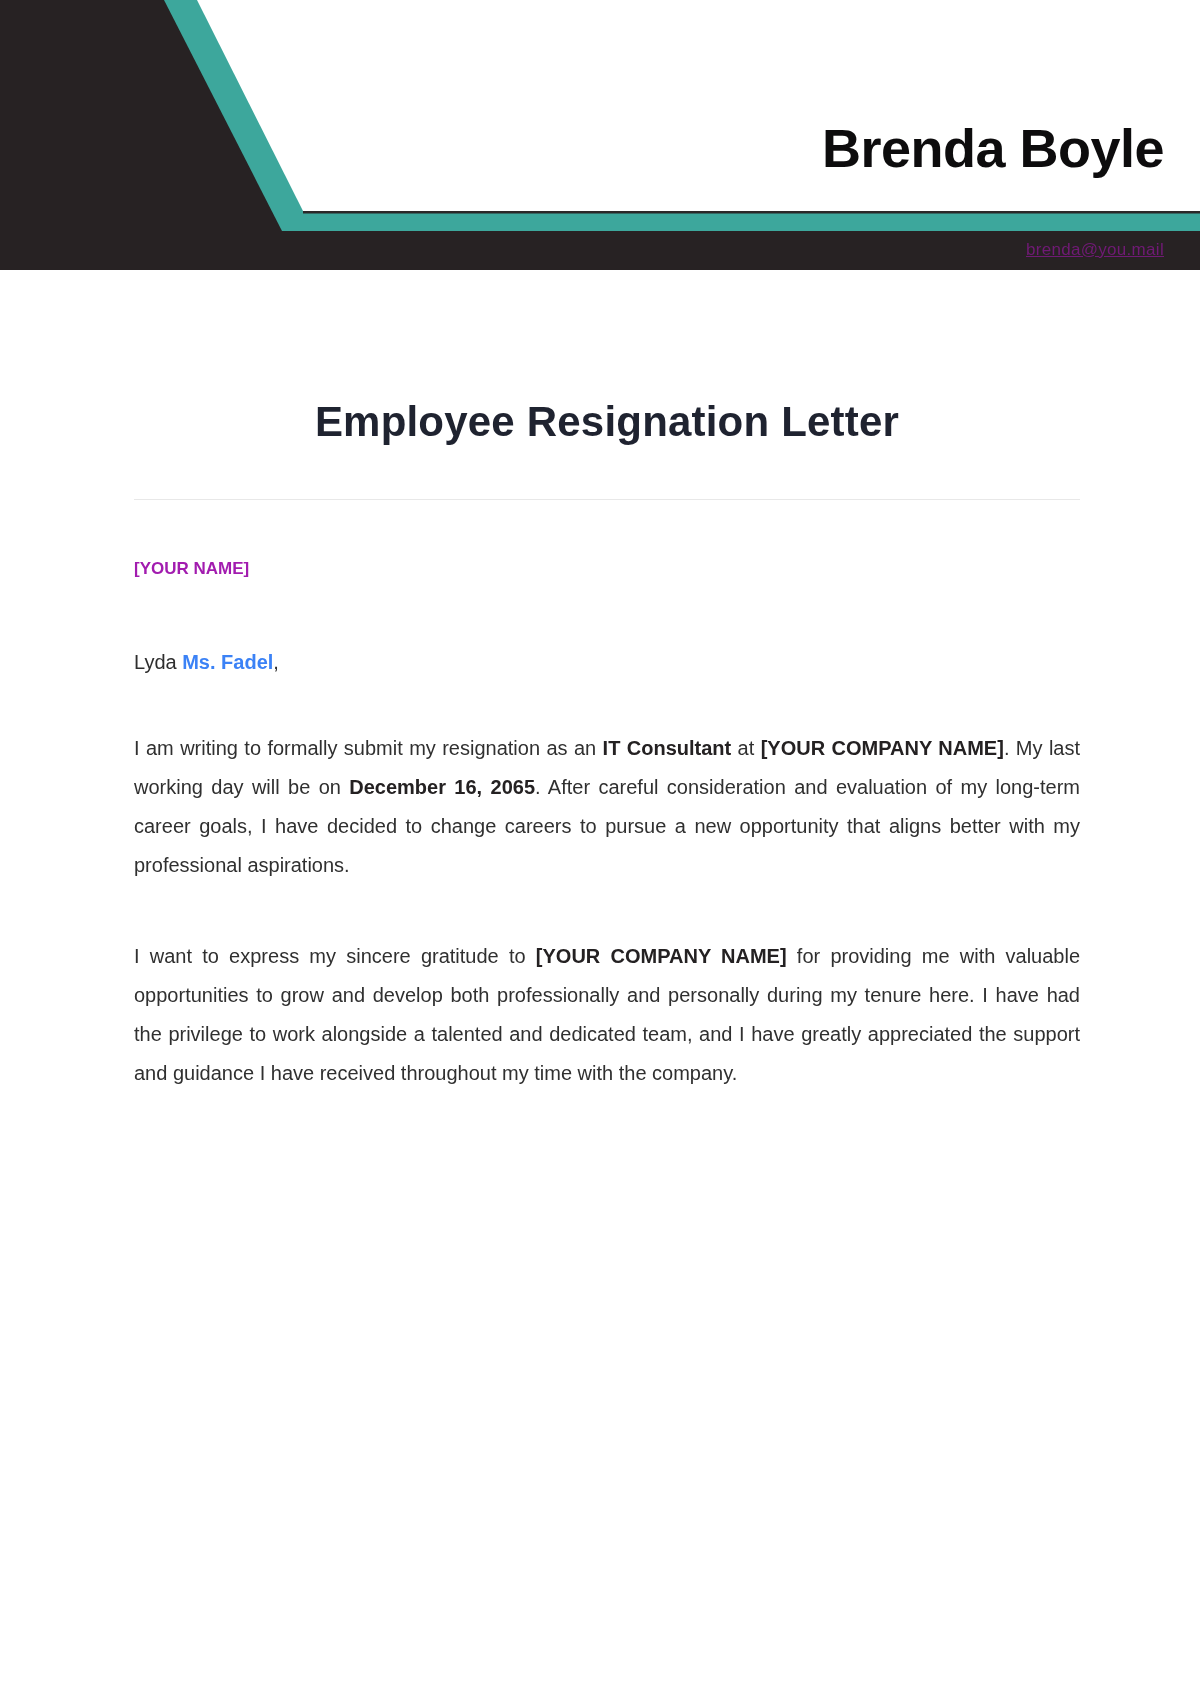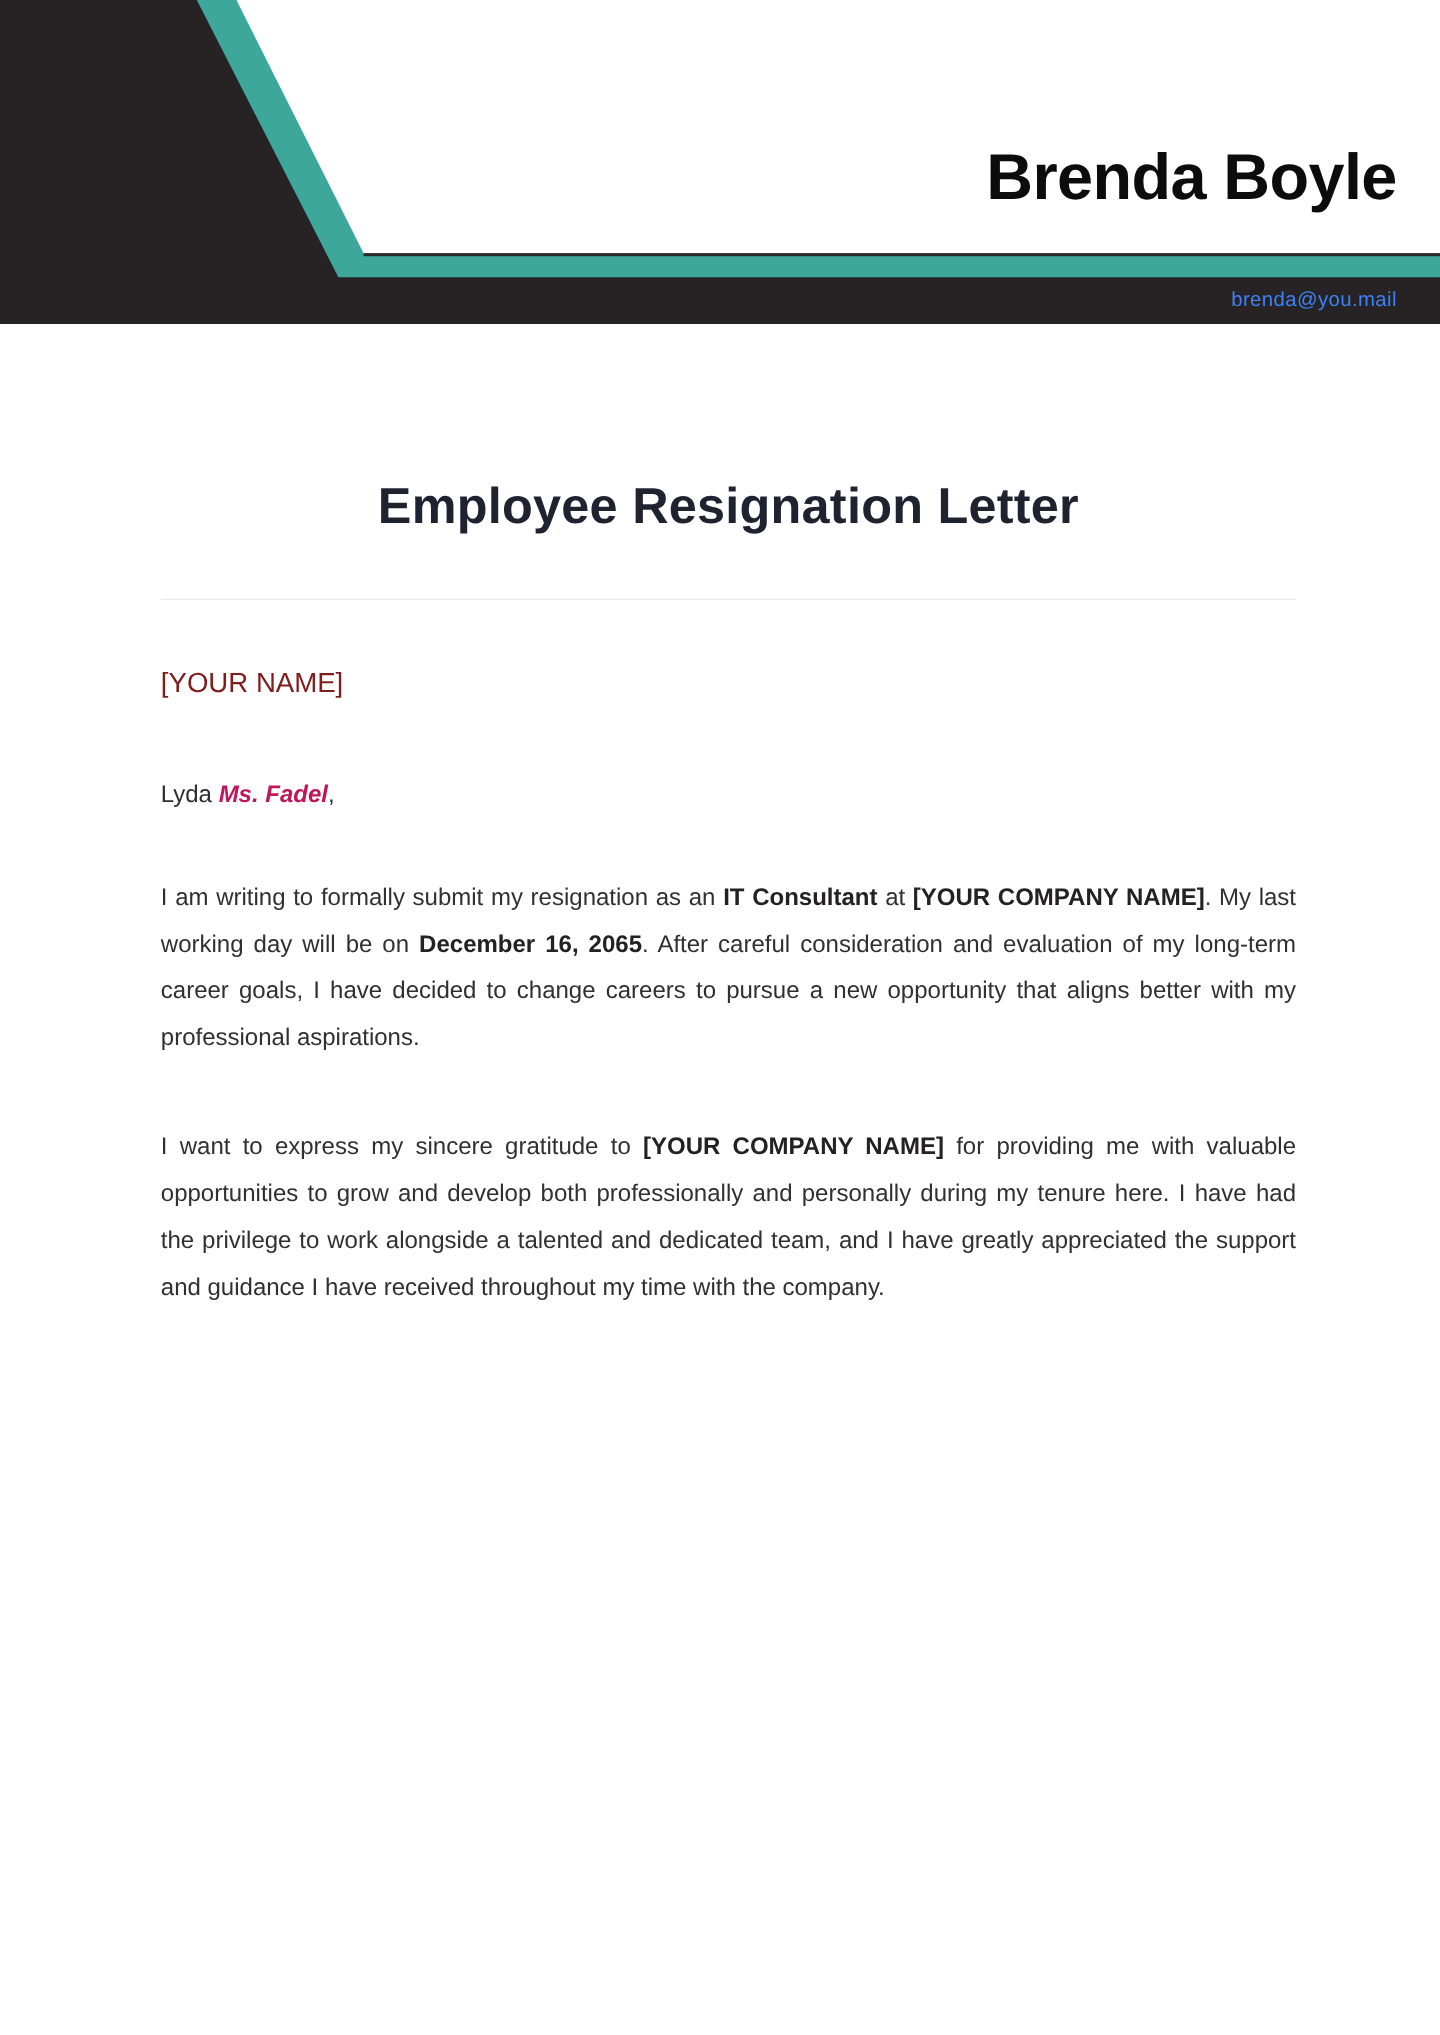--- a/index.html
+++ b/index.html
@@ -30,24 +30,25 @@
     color: #0d0c0d;
     line-height: 1;
     white-space: nowrap;
   }
   .brand-email {
     position: absolute;
     top: 241px;
     right: 36px;
     font-size: 17px;
     font-weight: 400;
-    color: #3b82f6;
+    color: #701a75;
     letter-spacing: 0.3px;
     line-height: 1;
     white-space: nowrap;
+    text-decoration: underline;
   }
 
   
   .content {
     padding: 0 120px 0 134px;
   }
   .doc-title {
     margin-top: 95px;
     text-align: center;
     font-size: 42px;
@@ -57,38 +58,38 @@
     line-height: 1.25;
   }
   .divider {
     margin-top: 50px;
     height: 1px;
     background: #e8e8e8;
   }
 
   .sender-block { margin-top: 56px; }
   .bold-line {
-    font-size: 23px;
-    font-weight: 400;
-    color: #7f1d1d;
+    font-size: 17px;
+    font-weight: 700;
+    color: #a21caf;
     line-height: 26px;
     margin-bottom: 25px;
   }
   .bold-line:last-child { margin-bottom: 0; }
   .date-block { margin-top: 67px; }
   .recipient-block { margin-top: 67px; }
 
   .salutation {
     margin-top: 67px;
     font-size: 20px;
     font-weight: 400;
     color: #2e2e2e;
     line-height: 26px;
   }
-  .salutation b { font-weight: 700; color: #be185d; font-style: italic; }
+  .salutation b { font-weight: 700; color: #3b82f6; }
 
   .body-paragraph {
     margin-top: 54px;
     font-size: 20px;
     line-height: 39px;
     text-align: justify;
     color: #303030;
   }
   .body-paragraph + .body-paragraph { margin-top: 52px; }
   .body-paragraph b { font-weight: 700; color: #242122; }

